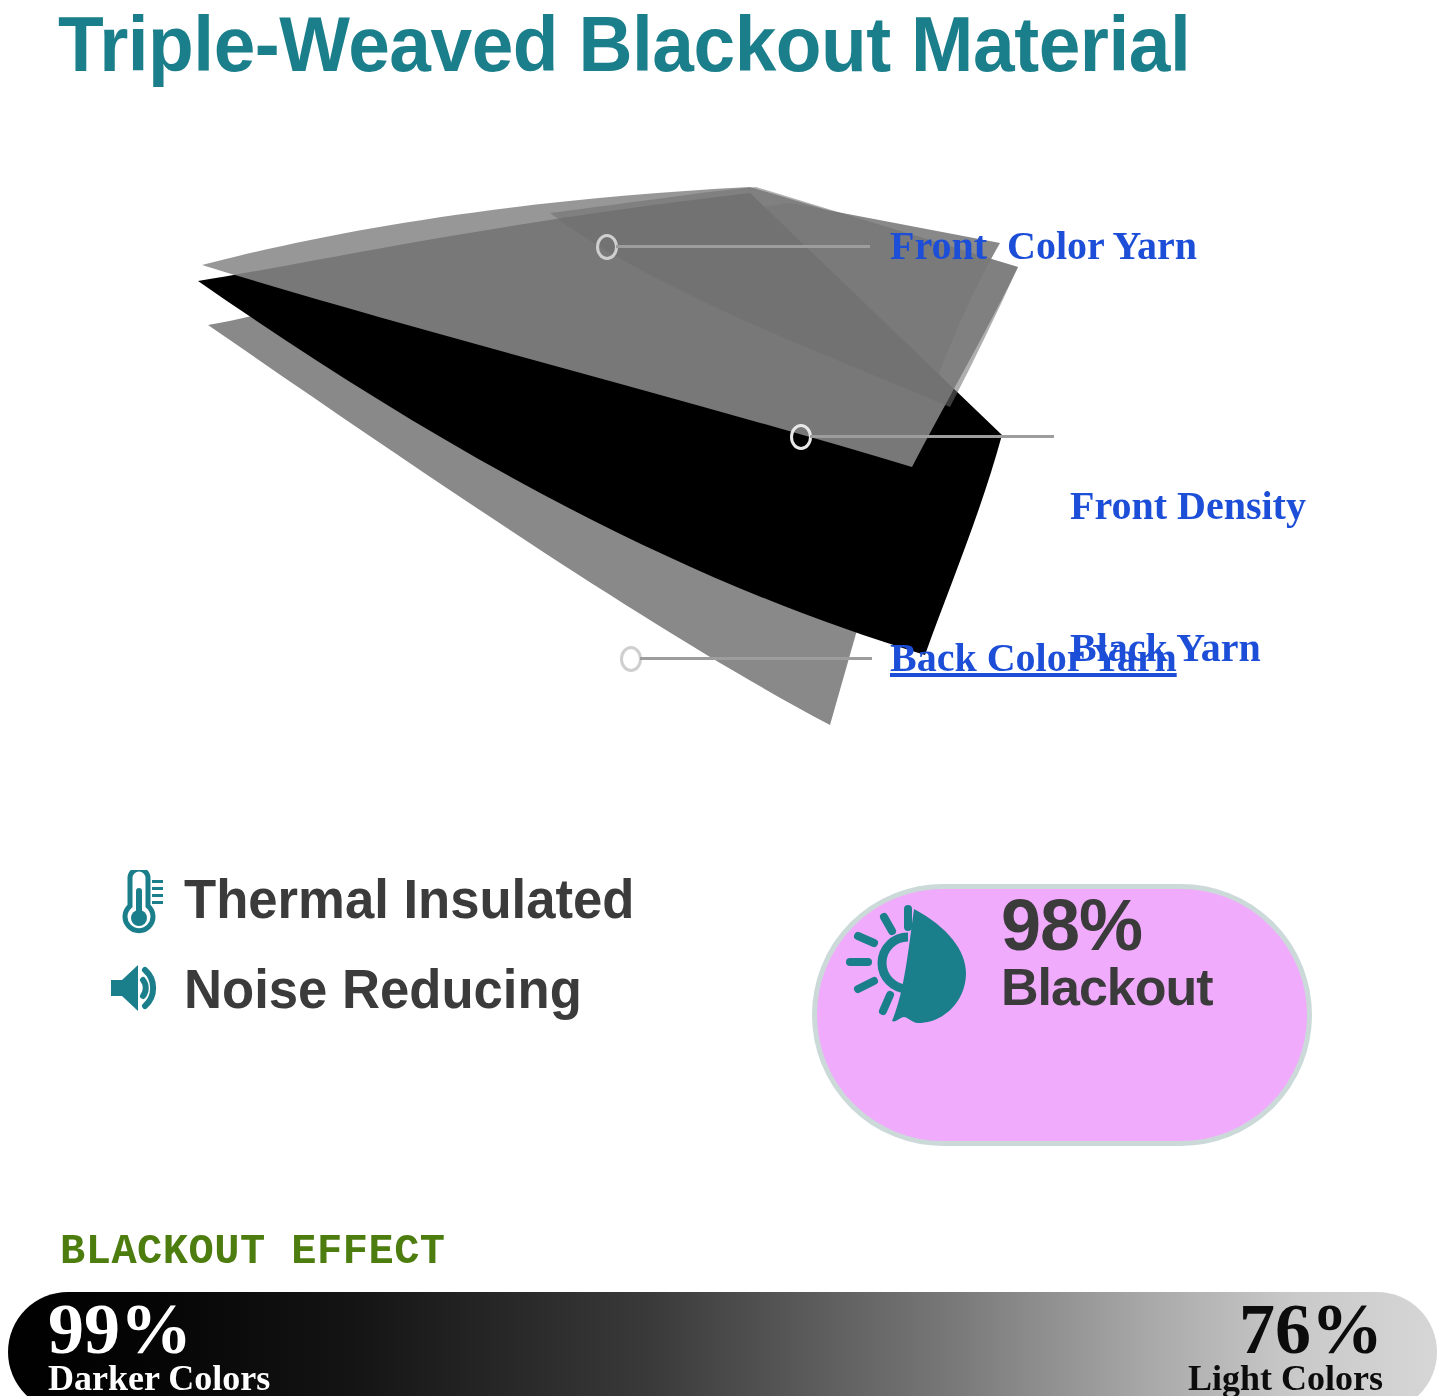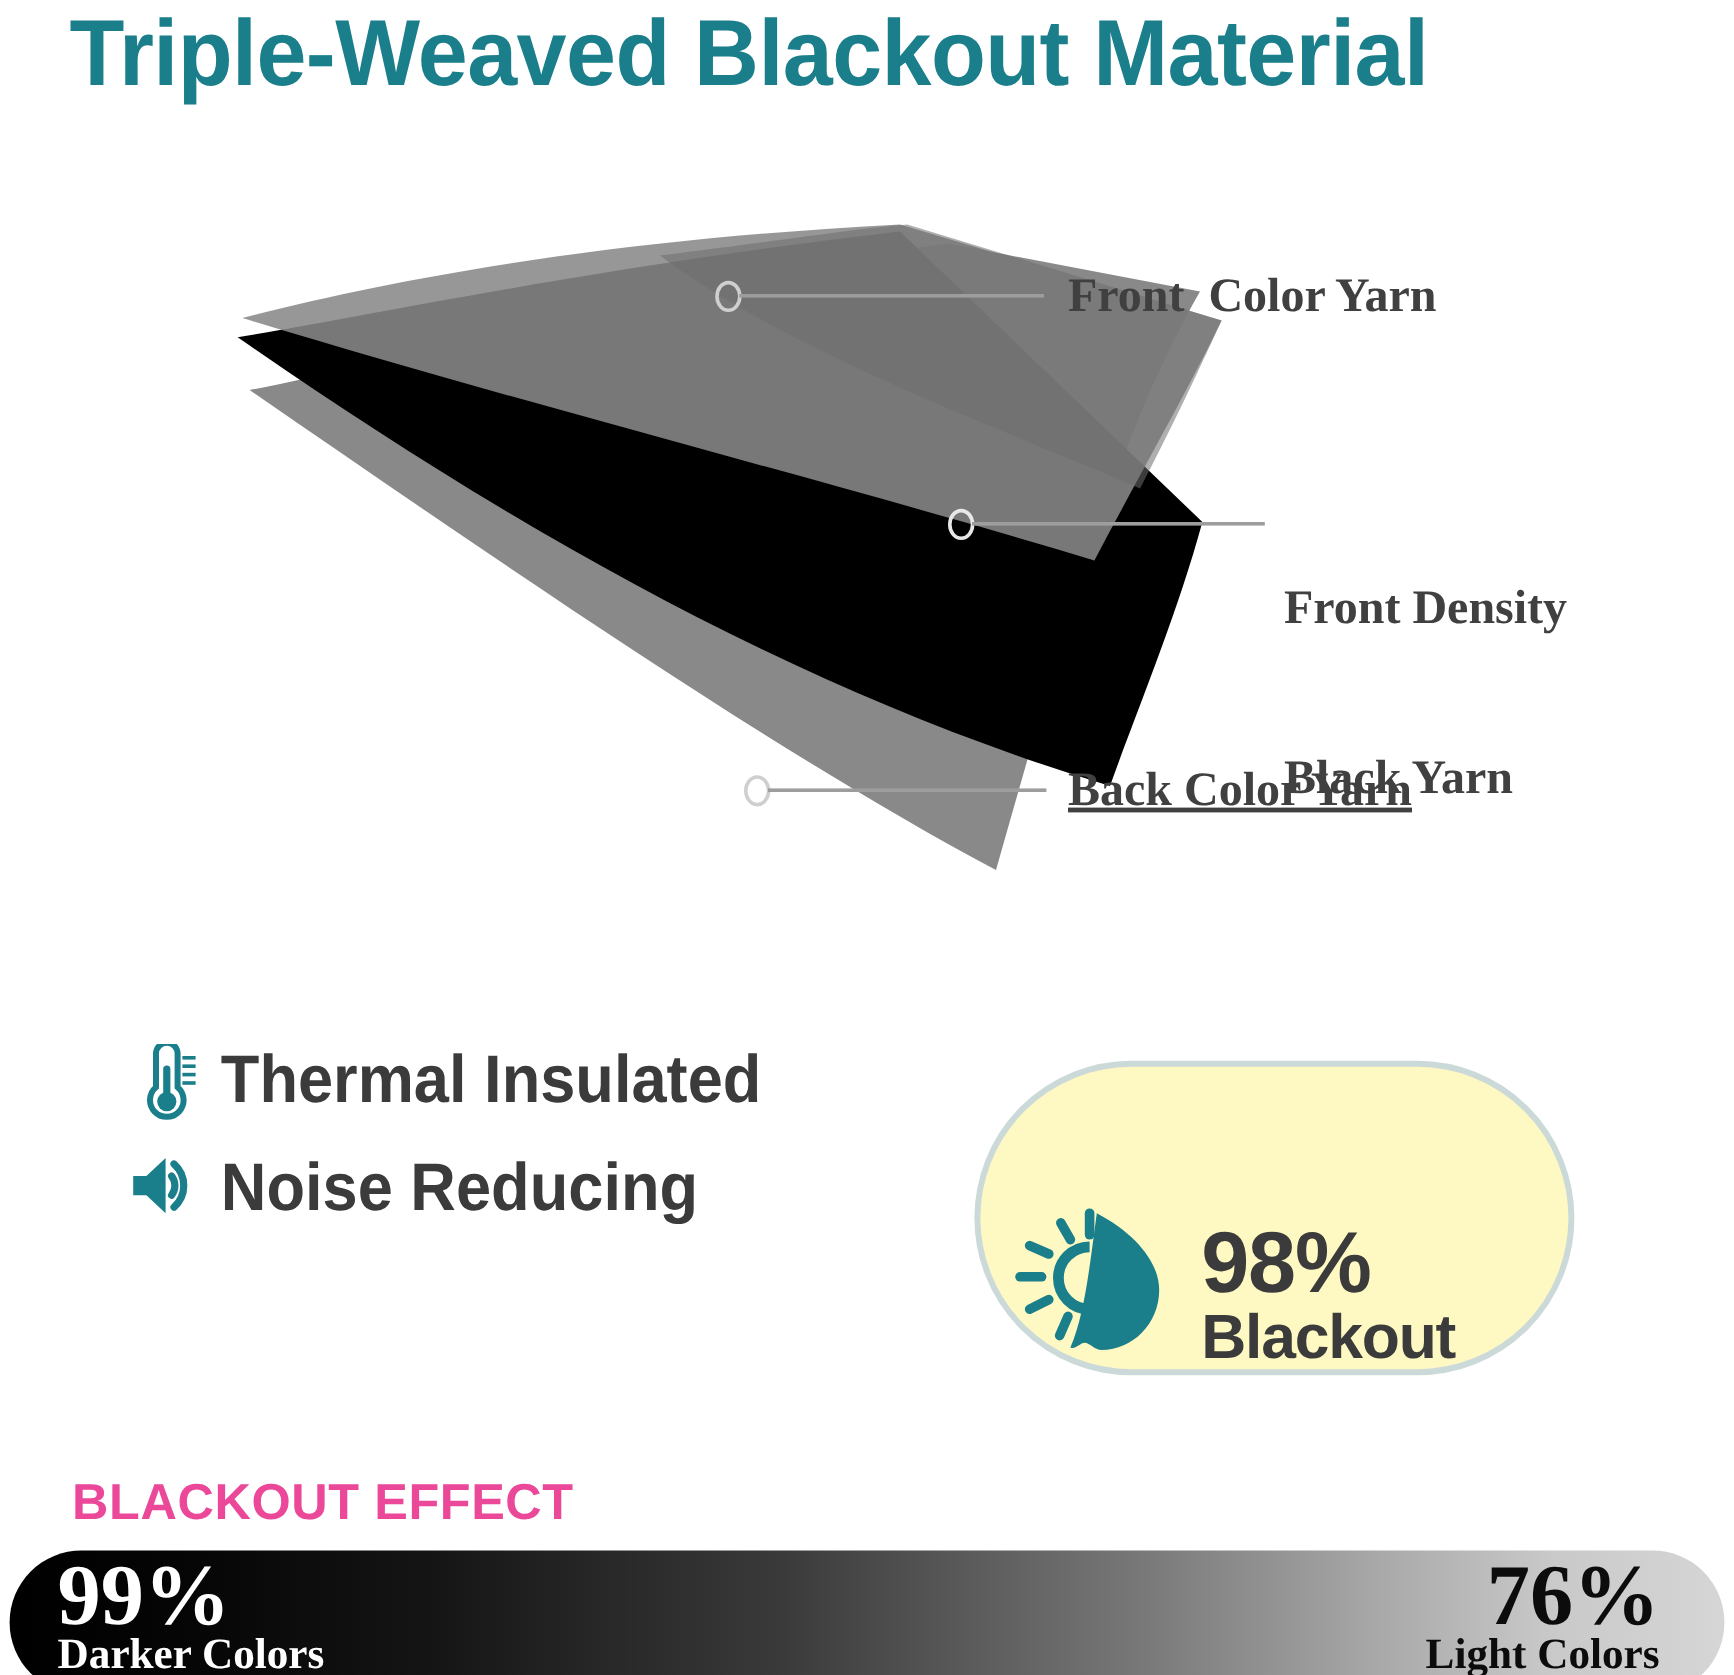--- a/index.html
+++ b/index.html
@@ -29,21 +29,21 @@
 
   
   .diagram { position:absolute; left:190px; top:185px; width:830px; height:570px; }
   .diagram svg { display:block; width:830px; height:570px; overflow:visible; }
 
   
   .callout {
     position:absolute;
     font-family:"Liberation Serif", serif;
     font-weight:bold;
-    color:#404040;
+    color:#1d4ed8;
     white-space:pre;
     line-height:1.18;
   }
   .callout-1 { left:890px; top:222px;  font-size:40px; }
   .callout-2 { left:1070px; top:388px; font-size:40px; }
   .callout-3 { left:890px; top:634px;  font-size:40px;text-decoration:underline; }
 
   
   .leader { position:absolute; height:3px; background:#9d9d9d; }
   .leader-dot {
@@ -70,44 +70,44 @@
     margin-left:10px;
   }
 
   
   .badge {
     position:absolute;
     left:812px; top:884px;
     width:500px; height:262px;
     border:5px solid #ccd9d9;
     border-radius:131px;
-    background:#fef9c3;
-    display:flex; align-items:flex-end;
+    background:#f0abfc;
+    display:flex; align-items:flex-start;
   }
   .badge-icon { width:190px; flex:0 0 190px; display:flex; align-items:center; justify-content:center; }
   .badge-icon svg { display:block; }
   .badge-text {
     font-family:"Liberation Sans", sans-serif;
     font-weight:bold;
     color:#3b3b3b;
     line-height:1.0;
     margin-left:-6px;
   }
   .badge-pct { font-size:72px; letter-spacing:-1px; }
   .badge-word { font-size:52px; letter-spacing:-1px; margin-top:4px; }
 
   
   .effect-title {
     position:absolute;
     left:60px; top:1228px;
-    font-family:Liberation Sans, sans-serif;
+    font-family:Liberation Mono, monospace;
     font-weight:bold;
     font-size:42px;
     letter-spacing:0.5px;
-    color:#ec4899;
+    color:#4d7c0f;
     white-space:nowrap;
   }
   .effect-bar {
     position:absolute;
     left:8px; top:1292px;
     width:1429px; height:120px;
     border-radius:60px;
     background:linear-gradient(to right,
         #000000 0%, #050505 10%, #141414 24%,
         #3a3a3a 45%, #787878 66%, #a9a9a9 80%,

